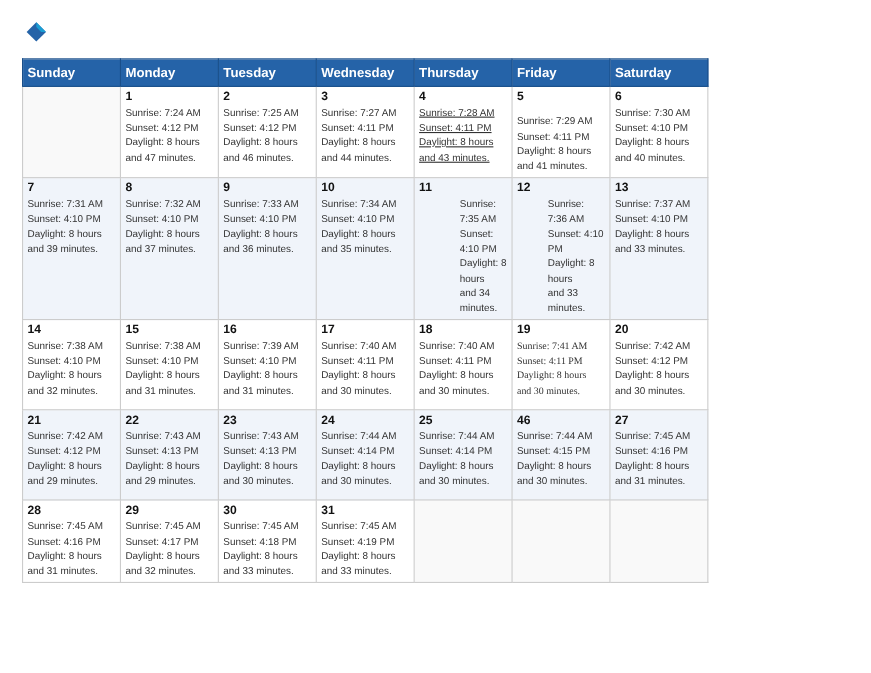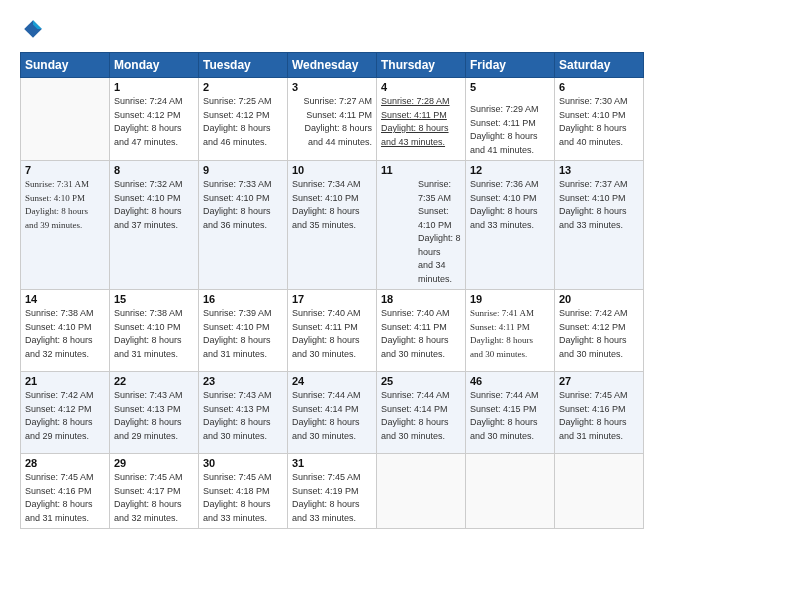--- a/index.html
+++ b/index.html
@@ -134,21 +134,21 @@
           </td>
           <td>
             <div class="day-number">2</div>
             <div class="day-info" style="white-space: pre-line;">Sunrise: 7:25 AM
 Sunset: 4:12 PM
 Daylight: 8 hours
 and 46 minutes.</div>
           </td>
           <td>
             <div class="day-number">3</div>
-            <div class="day-info" style="white-space: pre-line; text-align: right;">Sunrise: 7:27 AM
+            <div class="day-info" style="white-space: pre-line;">Sunrise: 7:27 AM
 Sunset: 4:11 PM
 Daylight: 8 hours
 and 44 minutes.</div>
           </td>
           <td>
             <div class="day-number">4</div>
             <div class="day-info" style="white-space: pre-line; text-decoration: underline;">Sunrise: 7:28 AM
 Sunset: 4:11 PM
 Daylight: 8 hours
 and 43 minutes.</div>
@@ -164,21 +164,21 @@
             <div class="day-number">6</div>
             <div class="day-info" style="white-space: pre-line;">Sunrise: 7:30 AM
 Sunset: 4:10 PM
 Daylight: 8 hours
 and 40 minutes.</div>
           </td>
         </tr>
         <tr class="row-alt">
           <td>
             <div class="day-number">7</div>
-            <div class="day-info" style="white-space: pre-line; font-family: Liberation Serif, serif;">Sunrise: 7:31 AM
+            <div class="day-info" style="white-space: pre-line;">Sunrise: 7:31 AM
 Sunset: 4:10 PM
 Daylight: 8 hours
 and 39 minutes.</div>
           </td>
           <td>
             <div class="day-number">8</div>
             <div class="day-info" style="white-space: pre-line;">Sunrise: 7:32 AM
 Sunset: 4:10 PM
 Daylight: 8 hours
 and 37 minutes.</div>
@@ -199,21 +199,21 @@
           </td>
           <td>
             <div class="day-number">11</div>
             <div class="day-info" style="white-space: pre-line; margin-left: 37px;">Sunrise: 7:35 AM
 Sunset: 4:10 PM
 Daylight: 8 hours
 and 34 minutes.</div>
           </td>
           <td>
             <div class="day-number">12</div>
-            <div class="day-info" style="white-space: pre-line;">Sunrise: 7:36 AM
+            <div class="day-info" style="white-space: pre-line; margin-left: 28px;">Sunrise: 7:36 AM
 Sunset: 4:10 PM
 Daylight: 8 hours
 and 33 minutes.</div>
           </td>
           <td>
             <div class="day-number">13</div>
             <div class="day-info" style="white-space: pre-line;">Sunrise: 7:37 AM
 Sunset: 4:10 PM
 Daylight: 8 hours
 and 33 minutes.</div>

